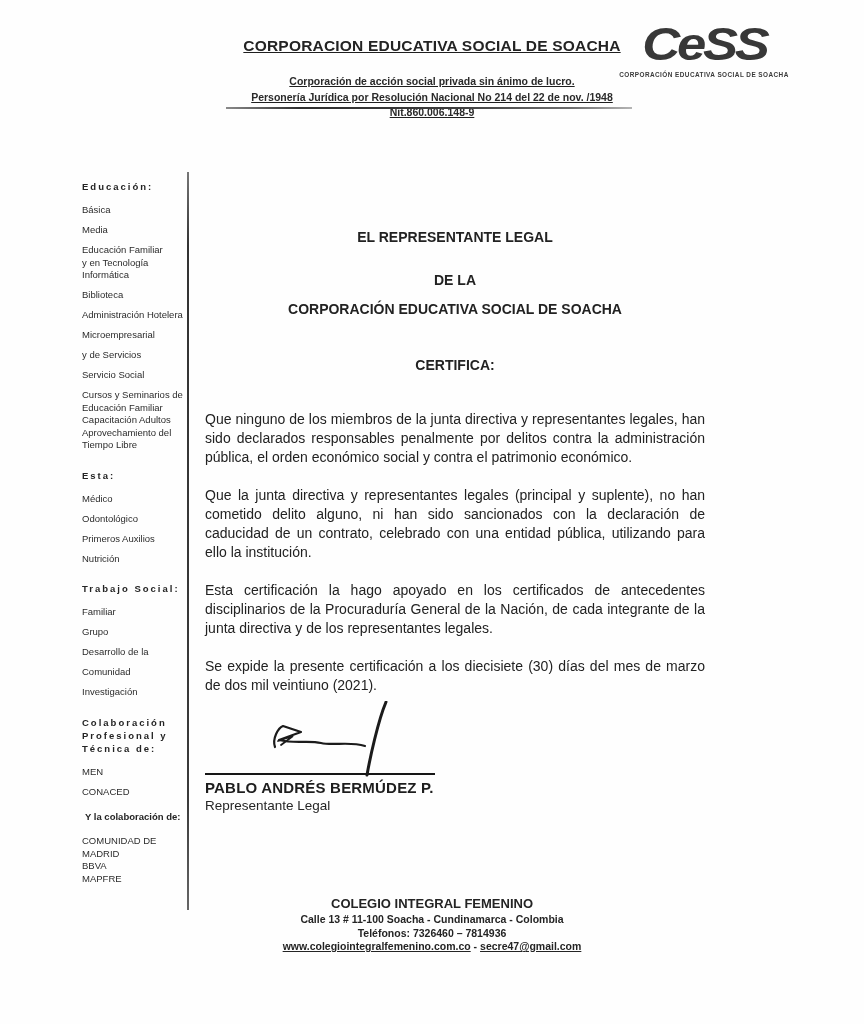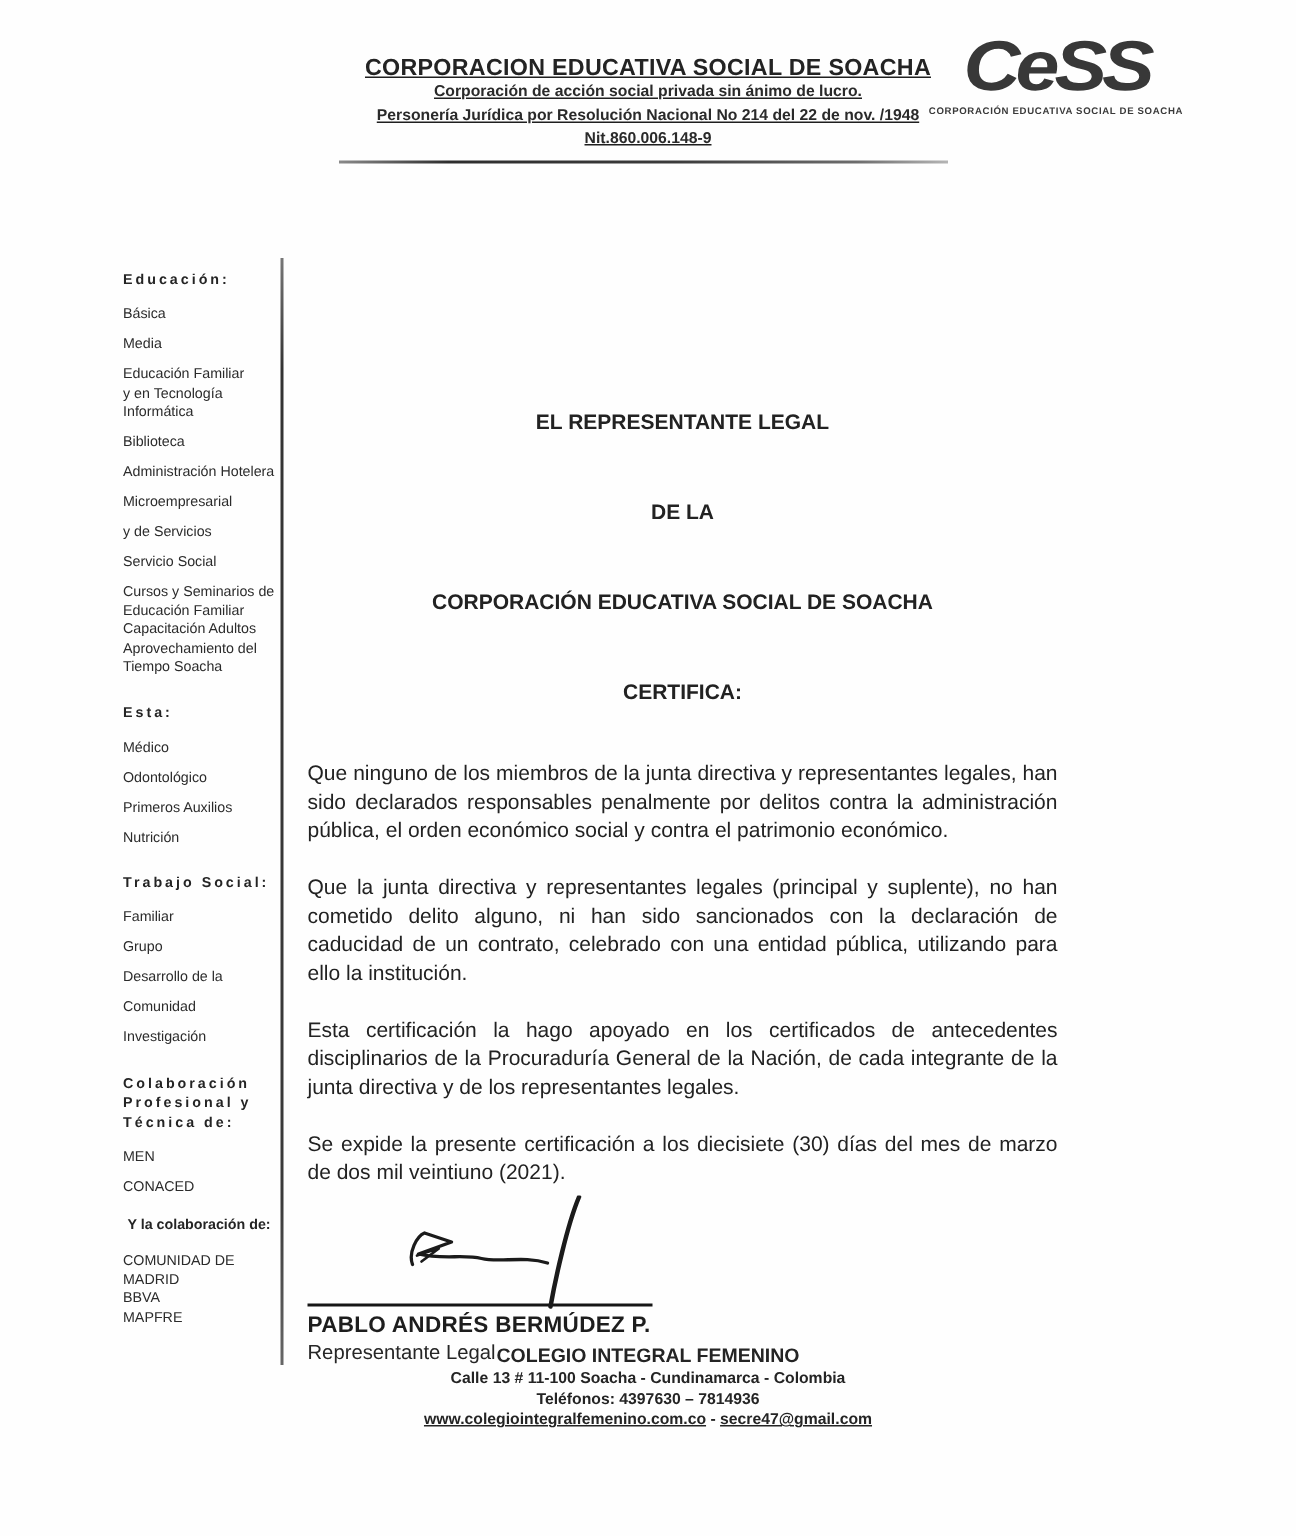--- a/index.html
+++ b/index.html
@@ -6,21 +6,21 @@
   body{
     width:864px;height:1024px;position:relative;overflow:hidden;
     background:#fefefe;color:#1f1f1f;
     font-family:"Liberation Sans", sans-serif;
     -webkit-font-smoothing:antialiased;
   }
   
   .header-block{position:absolute;top:37px;left:0;width:864px;text-align:center;text-decoration:underline;}
   .org-name{font-size:15.5px;font-weight:bold;letter-spacing:.2px;color:#232323;}
   .org-sub{font-size:10.5px;font-weight:bold;line-height:13.5px;color:#2a2a2a;margin-top:2px;}
-  .org-sub.first{margin-top:0;}
+  .org-sub.first{margin-top:20px;}
   .logo{position:absolute;top:20px;left:616px;width:176px;text-align:center;}
   .logo-text{
     display:inline-block;font-style:italic;font-weight:900;font-size:47px;line-height:48px;
     letter-spacing:-3px;color:#383838;transform:scaleX(1.12);
   }
   .logo-caption{font-size:6.4px;font-weight:bold;letter-spacing:.45px;color:#3a3a3a;margin-top:3px;white-space:nowrap;}
   .header-rule{
     position:absolute;top:107px;left:226px;width:406px;height:2px;
     background:linear-gradient(90deg,#8a8a8a,#2e2e2e 18%,#3b3b3b 55%,#6d6d6d 85%,#b5b5b5);
   }
@@ -28,21 +28,21 @@
   .vline{position:absolute;left:187px;top:172px;width:2px;height:738px;
     background:linear-gradient(180deg,#777,#333 10%,#3a3a3a 85%,#666);}
   .sidebar{position:absolute;left:82px;top:180px;width:106px;}
   .sb-h{font-size:9.5px;font-weight:bold;letter-spacing:2px;line-height:13px;
     margin:17px 0 11px;white-space:pre-line;color:#242424;}
   .sb-h.first{margin-top:0;}
   .sb-i{font-size:9.5px;line-height:12.5px;margin:0 0 7.5px;white-space:pre-line;color:#2b2b2b;}
   .sb-sub{font-size:9.5px;font-weight:bold;margin:13px 0 13px;padding-left:3px;color:#242424;}
   
   .main{position:absolute;left:205px;top:229px;width:500px;}
-  .doc-title{font-size:14px;font-weight:bold;text-align:center;color:#222;margin-top:44px;}
+  .doc-title{font-size:14px;font-weight:bold;text-align:center;color:#222;}
   .t1{margin-bottom:27px;}
   .t2{margin-bottom:13px;}
   .t3{margin-bottom:40px;}
   .t4{margin-bottom:37px;}
   .para{font-size:14px;line-height:19px;text-align:justify;margin:0 0 19px;color:#222;}
   .para.last{margin-bottom:6px;}
   .sig-svg{display:block;margin-left:24px;}
   .sig-rule{width:230px;height:0;border-top:2.5px solid #161616;margin-top:-4px;}
   .sig-name{font-size:15px;font-weight:bold;letter-spacing:.2px;margin-top:4px;color:#1d1d1d;}
   .sig-role{font-size:13.5px;margin-top:2px;color:#262626;}
@@ -81,21 +81,21 @@
 Informática</div>
   <div class="sb-i">Biblioteca</div>
   <div class="sb-i">Administración Hotelera</div>
   <div class="sb-i">Microempresarial</div>
   <div class="sb-i">y de Servicios</div>
   <div class="sb-i">Servicio Social</div>
   <div class="sb-i">Cursos y Seminarios de
 Educación Familiar
 Capacitación Adultos
 Aprovechamiento del
-Tiempo Soacha</div>
+Tiempo Libre</div>
   <div class="sb-h">Esta:</div>
   <div class="sb-i">Médico</div>
   <div class="sb-i">Odontológico</div>
   <div class="sb-i">Primeros Auxilios</div>
   <div class="sb-i">Nutrición</div>
   <div class="sb-h">Trabajo Social:</div>
   <div class="sb-i">Familiar</div>
   <div class="sb-i">Grupo</div>
   <div class="sb-i">Desarrollo de la</div>
   <div class="sb-i">Comunidad</div>
@@ -129,15 +129,15 @@
     <path d="M49 40 L64 35 L52 44" stroke="#1b1b1b" stroke-width="1.8" stroke-linecap="round"></path>
   </svg>
   <div class="sig-rule"></div>
   <div class="sig-name">PABLO ANDRÉS BERMÚDEZ P.</div>
   <div class="sig-role">Representante Legal</div>
 </div>
 
 <div class="footer">
   <div class="f-school">COLEGIO INTEGRAL FEMENINO</div>
   <div class="f-line">Calle 13 # 11-100 Soacha -  Cundinamarca  -  Colombia</div>
-  <div class="f-line">Teléfonos: 4397630 – 7814936</div>
+  <div class="f-line">Teléfonos: 7326460 – 7814936</div>
   <div class="f-links"><span class="u">www.colegiointegralfemenino.com.co</span><span> - </span><span class="u">secre47@gmail.com</span></div>
 </div>
 
 </body></html>

